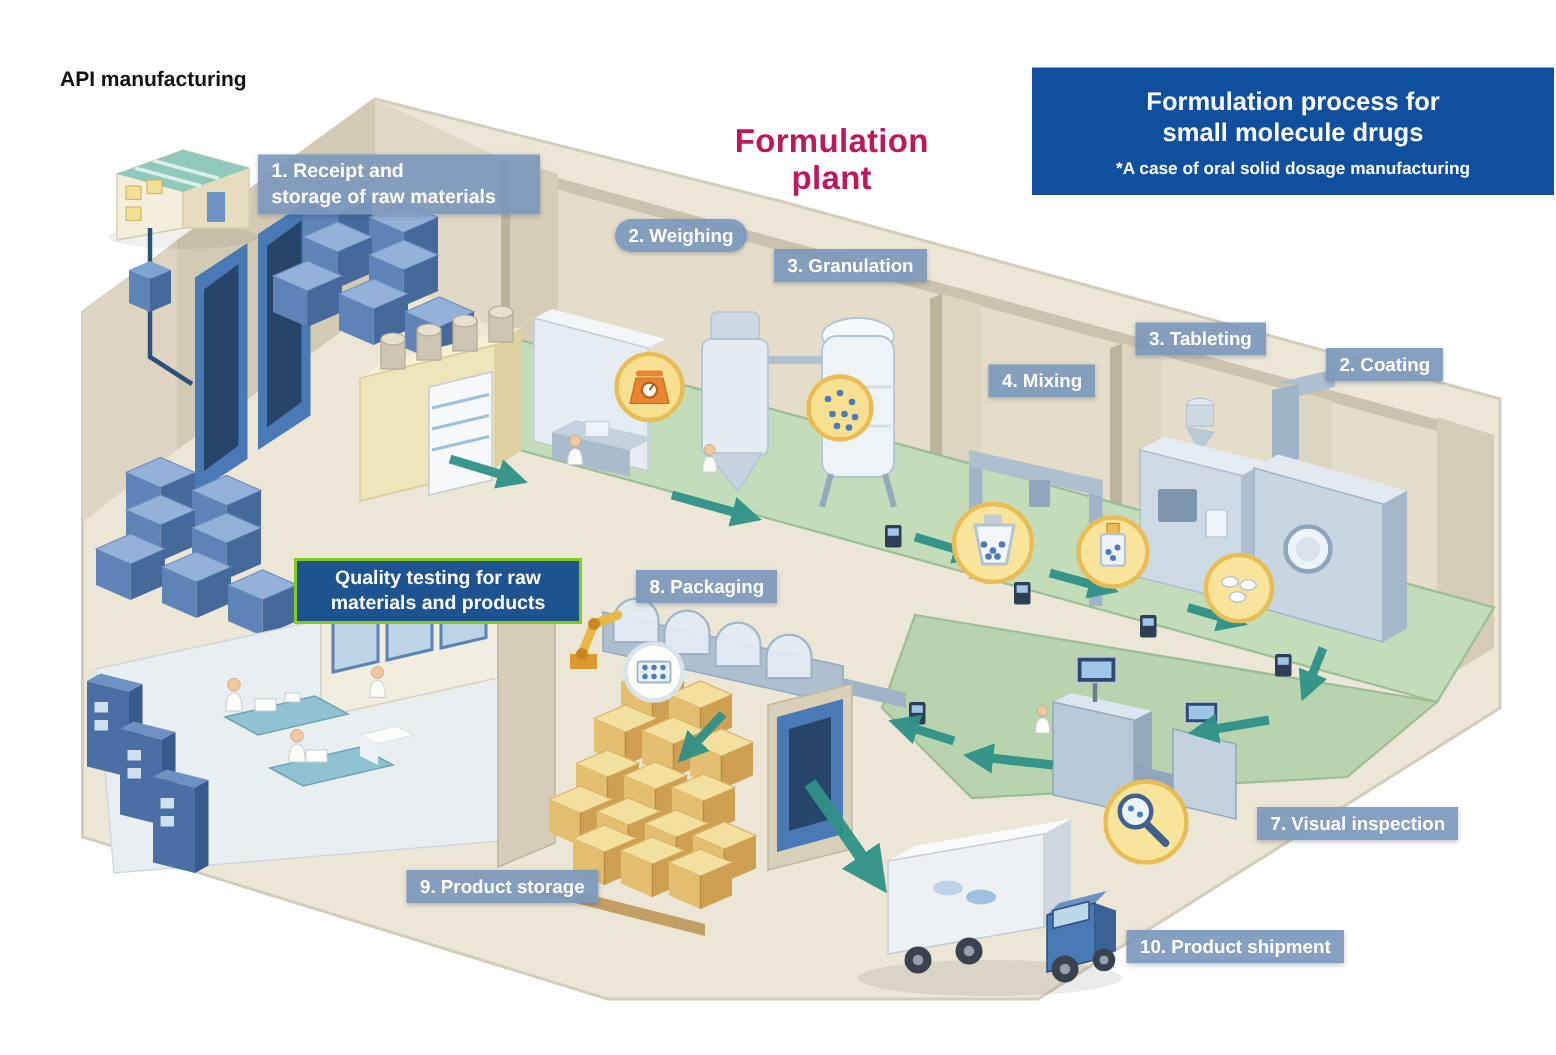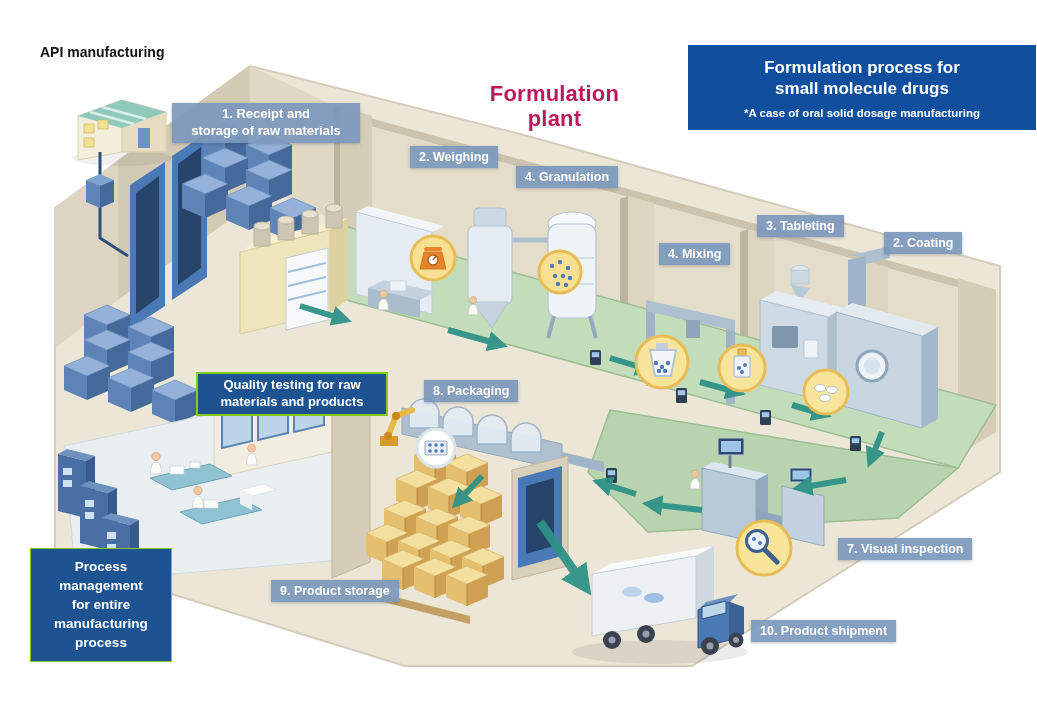--- a/index.html
+++ b/index.html
@@ -11,24 +11,24 @@
   .api-label { position:absolute; left:40px; top:44px; font-size:14px; font-weight:700; color:#111; }
   .plant-title { position:absolute; left:452px; top:82px; width:205px; text-align:center;
                  font-size:22px; font-weight:700; color:#be185d; line-height:1.12; white-space:pre-line; letter-spacing:.2px; }
 
   .infobox { position:absolute; left:688px; top:45px; width:348px; background:#0f4f9e; color:#fff;
              text-align:center; padding:12px 6px 11px; }
   .infobox .t { font-size:17px; font-weight:700; line-height:1.25; white-space:pre-line; }
   .infobox .s { font-size:11.5px; font-weight:700; margin-top:7px; }
 
   .label { position:absolute; background:rgba(124,152,188,.92); color:#fff; font-weight:700; font-size:12.5px;
-           padding:3px 9px; white-space:pre-line; text-align:center; line-height:1.3;
+           padding:3px 9px; white-space:pre-line; text-align:left; line-height:1.3;
            box-shadow:0 1px 3px rgba(40,60,90,.3); }
   #s1 { left:172px; top:103px; width:188px; font-size:13px; }
-  #s2 { left:410px; top:146px; }
+  #s2 { left:410px; top:146px;border-radius:11px; }
   #s3 { left:516px; top:166px; }
   #s4 { left:659px; top:195px;margin-top:48px; }
   #s5 { left:757px; top:215px; }
   #s6 { left:884px; top:232px; }
   #s7 { left:838px; top:538px; }
   #s8 { left:424px; top:380px; }
   #s9 { left:271px; top:580px; }
   #s10 { left:751px; top:620px; }
 
   .callout { position:absolute; background:#1d5390; border:1px solid #84cc16; color:#fff; font-weight:700;
@@ -404,30 +404,25 @@
 
   <div class="infobox">
     <div class="t">Formulation process for
 small molecule drugs</div>
     <div class="s">*A case of oral solid dosage manufacturing</div>
   </div>
 
   <div class="label" id="s1">1. Receipt and
 storage of raw materials</div>
   <div class="label" id="s2">2. Weighing</div>
-  <div class="label" id="s3">4. Granulation</div>
+  <div class="label" id="s3">3. Granulation</div>
   <div class="label" id="s4">4. Mixing</div>
   <div class="label" id="s5">3. Tableting</div>
   <div class="label" id="s6">2. Coating</div>
   <div class="label" id="s7">7. Visual inspection</div>
   <div class="label" id="s8">8. Packaging</div>
   <div class="label" id="s9">9. Product storage</div>
   <div class="label" id="s10">10. Product shipment</div>
 
   <div class="callout" id="quality">Quality testing for raw
 materials and products</div>
-  <div class="callout" id="process">Process
-management
-for entire
-manufacturing
-process</div>
 
 </div>
 
 </body></html>

